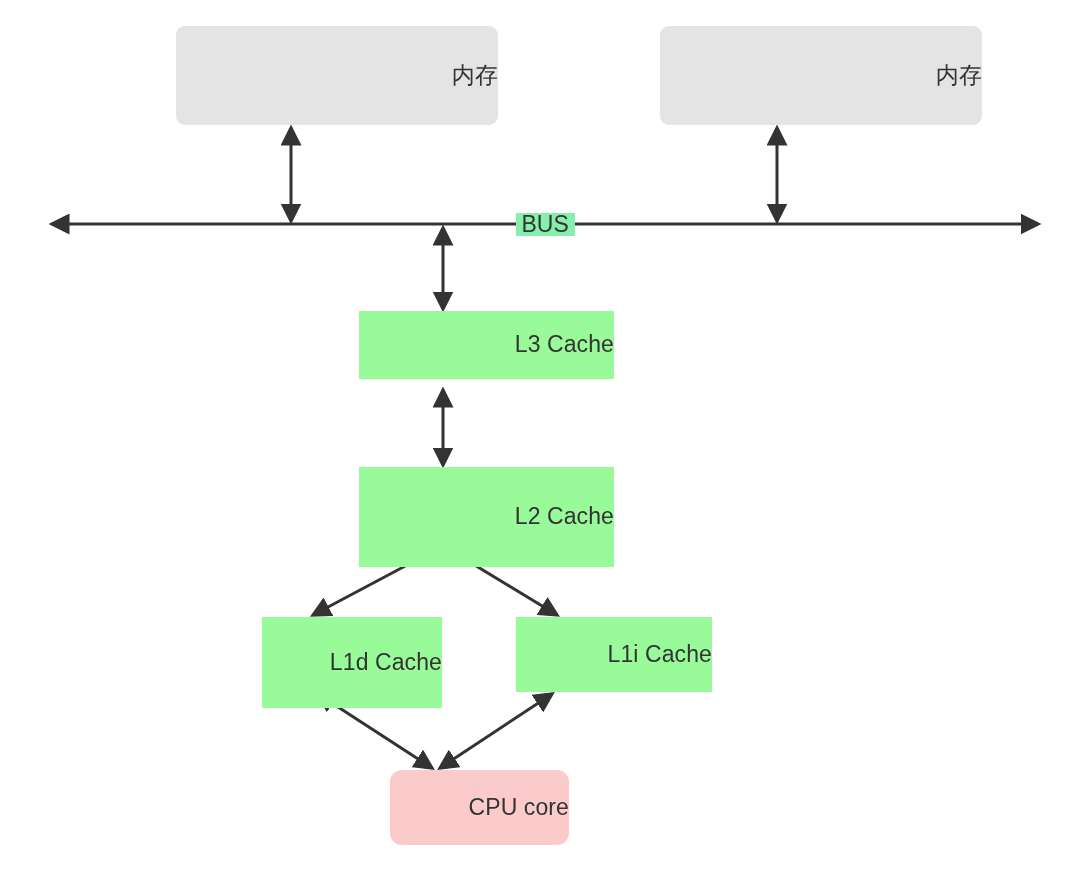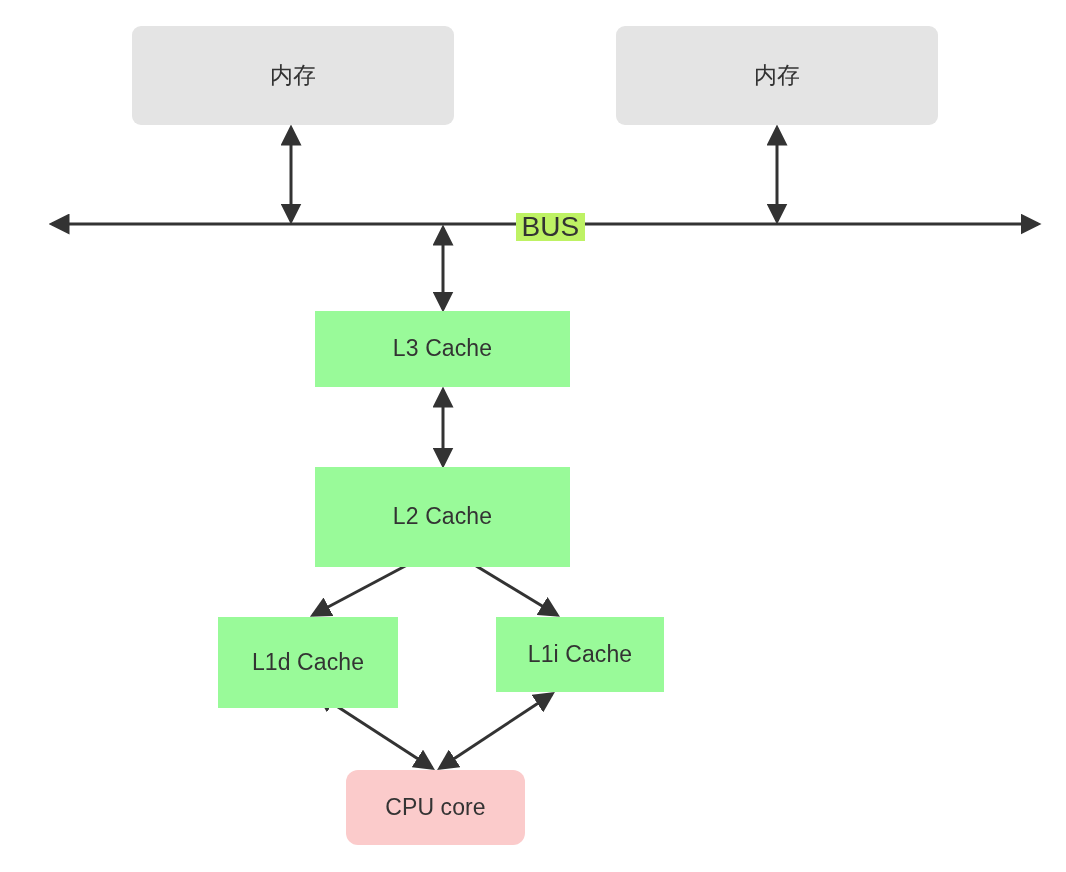--- a/index.html
+++ b/index.html
@@ -23,50 +23,51 @@
     left: 0;
     top: 0;
     width: 1066px;
     height: 872px;
     pointer-events: none;
   }
   .node {
     position: absolute;
     display: flex;
     align-items: center;
-    justify-content: center;
+    justify-content: flex-end;
     box-sizing: border-box;
     text-align: center;
     color: #333333;
     font-size: 23px;
     line-height: 1.2;
     letter-spacing: 0.1px;
     white-space: nowrap;
+    margin-left: 44px;
   }
   .node-memory {
     background: #e4e4e4;
     border-radius: 9px;
   }
   .node-cache {
     background: #99fa99;
     border-radius: 0;
   }
   .node-cpu {
     background: #fbcbcb;
     border-radius: 12px;
   }
   .node-label {
     pointer-events: none;
   }
   .bus-label {
     position: absolute;
     color: #333333;
-    font-size: 28px;
+    font-size: 23px;
     line-height: 1;
-    background: #bef264;
+    background: #86efac;
     padding: 0 6px;
     white-space: nowrap;
   }
 </style>
 </head>
 <body>
 
 <div id="diagram-root">
 
   <svg id="edge-layer" viewBox="0 0 1066 872" width="1066" height="872" xmlns="http://www.w3.org/2000/svg">
@@ -93,30 +94,30 @@
       </g>
   </svg>
 
   <div id="nodes-layer">
       <div class="node node-memory" style="left: 132px; top: 26px; width: 322px; height: 99px;">
         <span class="node-label">内存</span>
       </div>
       <div class="node node-memory" style="left: 616px; top: 26px; width: 322px; height: 99px;">
         <span class="node-label">内存</span>
       </div>
-      <div class="node node-cache" style="left: 315px; top: 311px; width: 255px; height: 76px;">
+      <div class="node node-cache" style="left: 315px; top: 311px; width: 255px; height: 68px;">
         <span class="node-label">L3 Cache</span>
       </div>
       <div class="node node-cache" style="left: 315px; top: 467px; width: 255px; height: 100px;">
         <span class="node-label">L2 Cache</span>
       </div>
       <div class="node node-cache" style="left: 218px; top: 617px; width: 180px; height: 91px;">
         <span class="node-label">L1d Cache</span>
       </div>
-      <div class="node node-cache" style="left: 496px; top: 617px; width: 168px; height: 75px;">
+      <div class="node node-cache" style="left: 472px; top: 617px; width: 196px; height: 75px;">
         <span class="node-label">L1i Cache</span>
       </div>
       <div class="node node-cpu" style="left: 346px; top: 770px; width: 179px; height: 75px;">
         <span class="node-label">CPU core</span>
       </div>
     </div>
 
   <div class="bus-label" id="bus-label" style="left: 515.5px; top: 212.5px;">BUS</div>
 
 </div>

